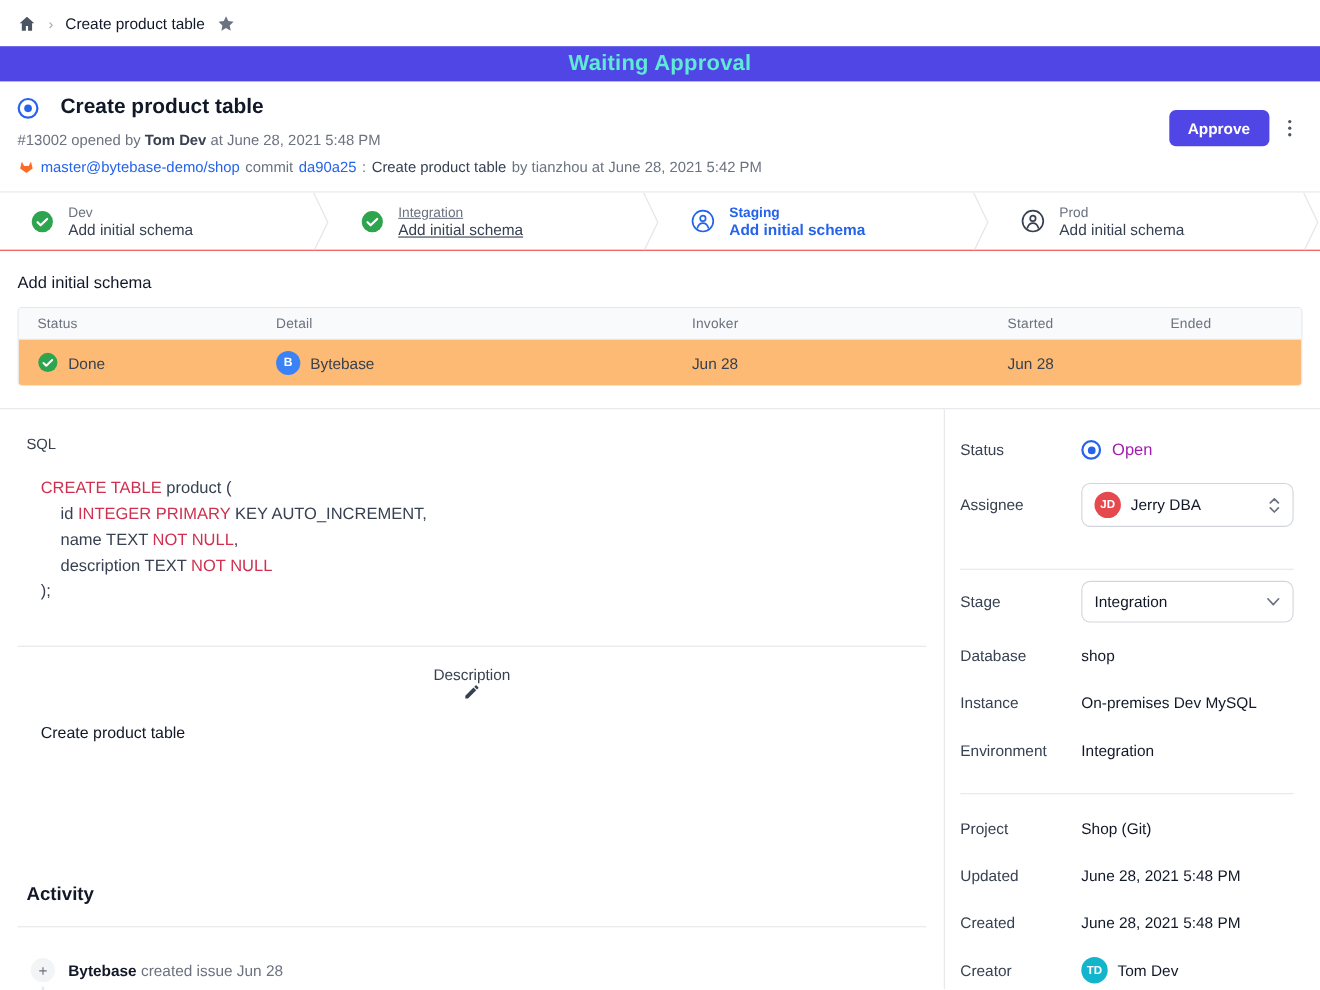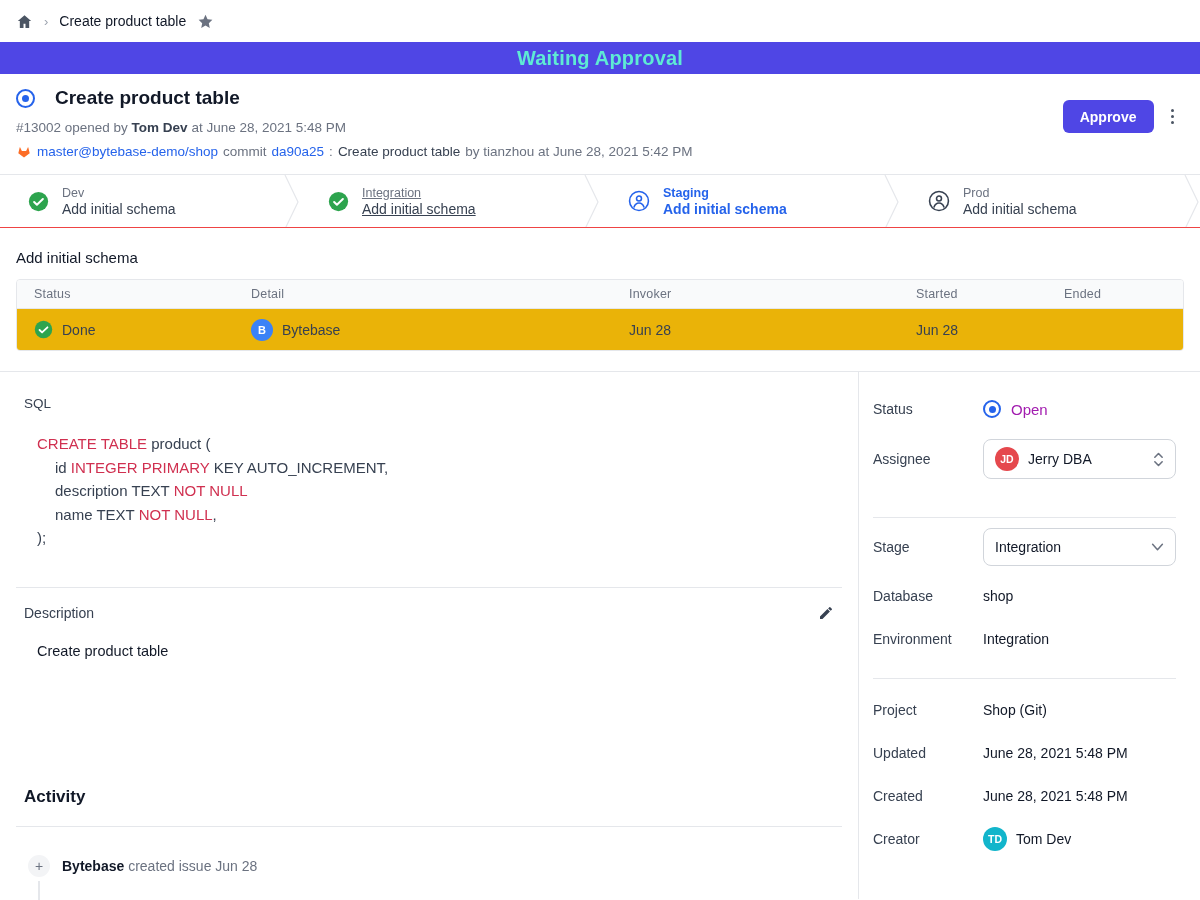--- a/index.html
+++ b/index.html
@@ -43,21 +43,21 @@
   .stage .task { font-size:14px; color:#374151; }
   .stage.linked .env, .stage.linked .task { text-decoration:underline; }
   .stage.active .env, .stage.active .task { color:#2563eb; font-weight:700; text-decoration:none; }
   .pipe-sep { flex:0 0 16px; }
 
   
   .task-heading { margin:21px 16px 0; font-size:15px; color:#111827; }
   .task-table { margin:13px 16px 0; border:1px solid #e5e7eb; border-radius:4px; overflow:hidden; }
   .tgrid { display:grid; grid-template-columns:217px 378px 287px 148px 1fr; padding-left:17px; align-items:center; }
   .thead { background:#f9fafb; border-bottom:1px solid #e5e7eb; height:29px; font-size:12.5px; color:#6b7280; letter-spacing:.2px; }
-  .trow { height:41px; font-size:14px; color:#374151; cursor:pointer; background:#eab308; }
+  .trow { height:41px; font-size:14px; color:#374151; cursor:pointer; background:#fdba74; }
   .cell-flex { display:flex; align-items:center; gap:9px; }
   .avatar { border-radius:50%; color:#fff; display:inline-flex; align-items:center; justify-content:center; font-weight:700; flex:0 0 auto; }
   .av-b { width:22px; height:22px; background:#3b82f6; font-size:11px; }
   .av-jd { width:24px; height:24px; background:#e5484d; font-size:10.5px; }
   .av-td { width:24px; height:24px; background:#12b5cb; font-size:10.5px; }
 
   .full-divider { border-top:1px solid #e5e7eb; margin-top:20px; }
 
   
   .content { display:flex; align-items:stretch; height:527px; }
@@ -66,21 +66,21 @@
 
   
   .sql-label { margin:24px 0 0 24px; font-size:13.5px; color:#374151; }
   .sql-code { margin:21px 0 0 37px; font-size:15px; line-height:23.5px; color:#374151; }
   .sql-line.ind { padding-left:18px; }
   .kw { color:#d03050; }
 
   .left-rule { border:none; border-top:1px solid #e5e7eb; margin:37px 16px 0; }
 
   
-  .desc-head { display:flex; align-items:center; justify-content:space-between; margin:17px 24px 0; }
+  .desc-head { display:flex; align-items:center; justify-content:space-between; margin:17px 24px 0;flex-direction:column; }
   .section-label { font-size:14px; color:#374151; }
   .desc-content { margin:22px 0 0 37px; font-size:14.5px; color:#111827; }
 
   
   .activity-heading { margin:128px 0 0 24px; font-size:17px; font-weight:700; color:#111827; }
   .activity-rule { border:none; border-top:1px solid #e5e7eb; margin:19px 16px 0; }
   .activity-item { display:flex; align-items:center; gap:12px; margin:28px 0 0 28px; font-size:14px; }
   .plus-circle { width:22px; height:22px; border-radius:50%; background:#f3f4f6; color:#6b7280; display:flex; align-items:center; justify-content:center; font-size:14px; line-height:1; flex:0 0 auto; }
   .act-actor { color:#111827; font-weight:700; }
   .act-text { color:#6b7280; }
@@ -234,22 +234,22 @@
   </div>
 
   <div class="full-divider"></div>
 
   <div class="content">
     <div class="main">
       <div class="sql-label">SQL</div>
       <div class="sql-code">
           <div class="sql-line"><span class="kw">CREATE TABLE</span><span> product (</span></div>
           <div class="sql-line ind"><span>id </span><span class="kw">INTEGER PRIMARY</span><span> KEY AUTO_INCREMENT,</span></div>
+          <div class="sql-line ind"><span>name TEXT </span><span class="kw">NOT NULL</span><span>,</span></div>
           <div class="sql-line ind"><span>description TEXT </span><span class="kw">NOT NULL</span></div>
-          <div class="sql-line ind"><span>name TEXT </span><span class="kw">NOT NULL</span><span>,</span></div>
           <div class="sql-line"><span>);</span></div>
         </div>
 
       <hr class="left-rule">
       <div class="desc-head">
         <span class="section-label">Description</span>
         <span class="icon-btn">
           <svg width="16" height="16" viewBox="0 0 24 24">
               <path fill="#374151" d="M3 17.3V21h3.7L17.9 9.8l-3.7-3.7L3 17.3zM20.7 7a1 1 0 0 0 0-1.4l-2.3-2.3a1 1 0 0 0-1.4 0l-1.8 1.8 3.7 3.7L20.7 7z"></path>
             </svg>
@@ -294,20 +294,24 @@
           <svg width="13" height="8" viewBox="0 0 14 9" fill="none" stroke="#6b7280" stroke-width="1.7" stroke-linecap="round" stroke-linejoin="round">
               <path d="M1.5 1.5 7 7.5l5.5-6"></path>
             </svg>
         </span>
       </div>
       <div class="srow mt18">
         <span class="slabel">Database</span>
         <span class="svalue">shop</span>
       </div>
       <div class="srow">
+        <span class="slabel">Instance</span>
+        <span class="svalue">On-premises Dev MySQL</span>
+      </div>
+      <div class="srow">
         <span class="slabel">Environment</span>
         <span class="svalue">Integration</span>
       </div>
 
       <hr class="side-rule rule-b">
 
       <div class="srow mt18">
         <span class="slabel">Project</span>
         <span class="svalue">Shop (Git)</span>
       </div>

